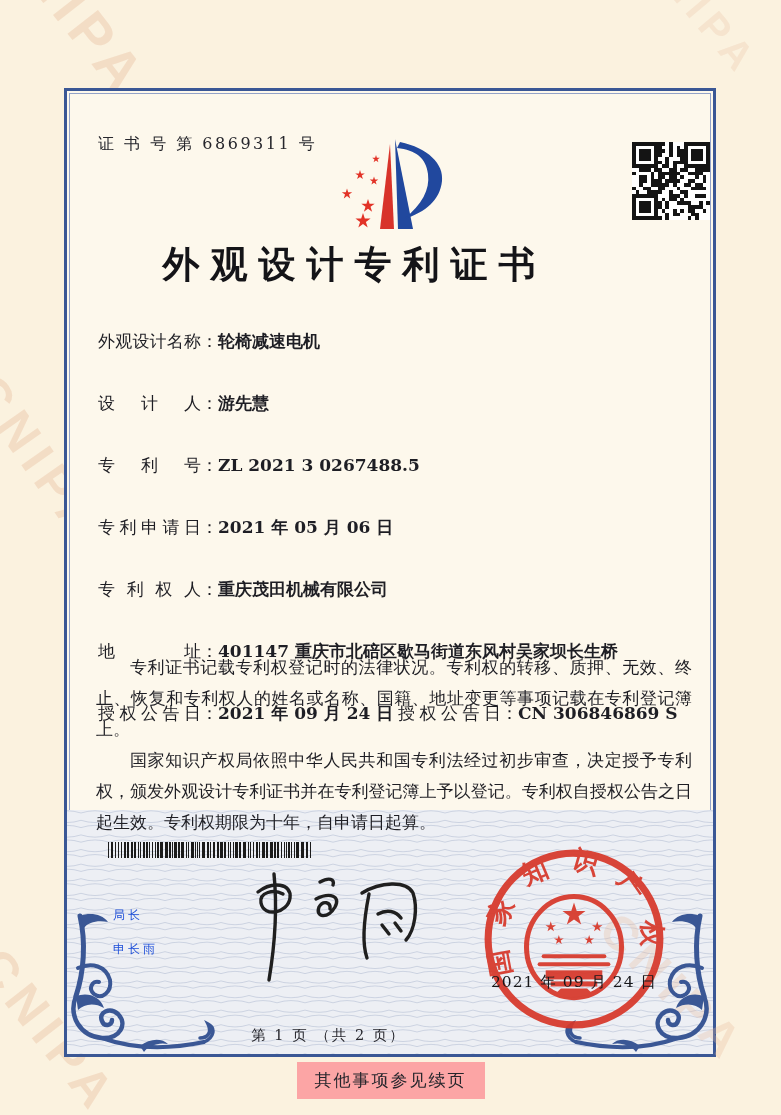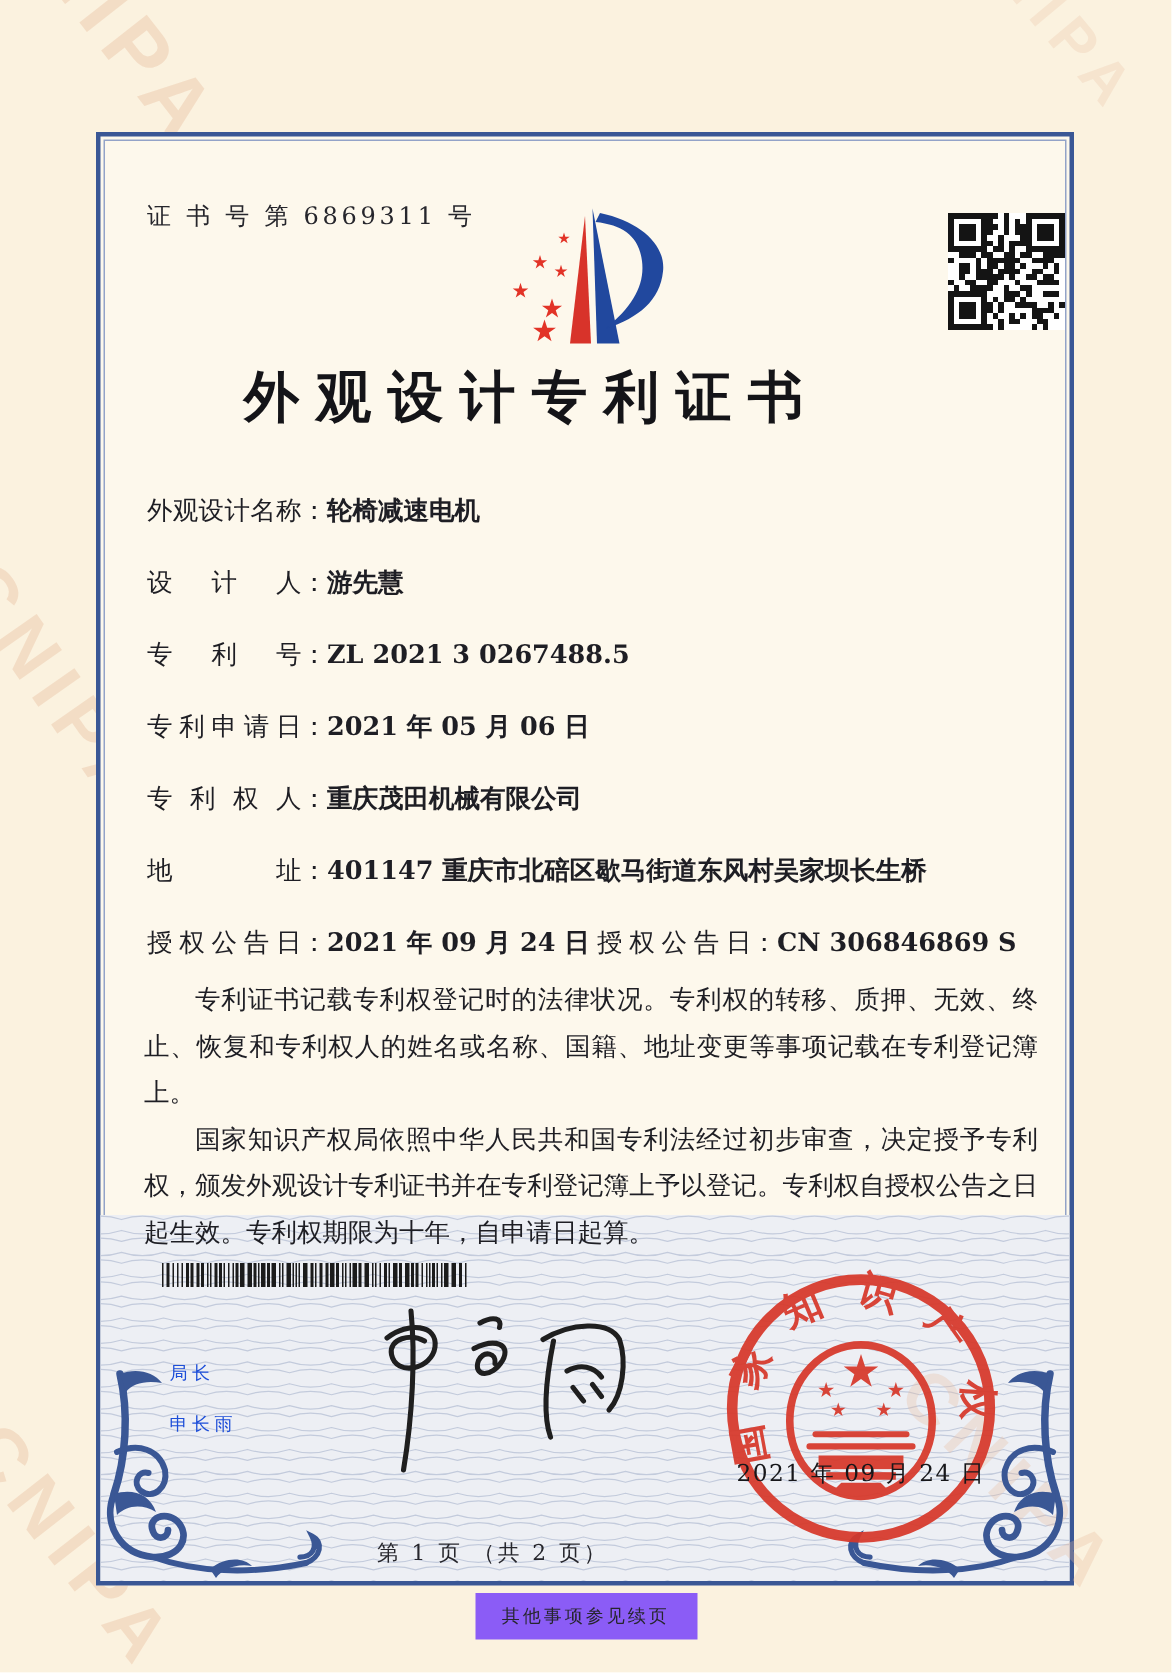--- a/index.html
+++ b/index.html
@@ -12,21 +12,21 @@
   .frame{position:absolute;left:64px;top:88px;width:646px;height:963px;
          border:3px solid #3a5795;background:#fdf8ec;z-index:1;}
   .frame-inner{position:absolute;left:2px;top:2px;right:2px;bottom:2px;border:1px solid #93a3c8;}
   
   .certno{position:absolute;left:98px;top:134px;font-size:16px;letter-spacing:2.5px;color:#26262c;z-index:3;}
   .logo{position:absolute;left:336px;top:126px;width:150px;height:116px;z-index:2;}
   .qr{position:absolute;left:632px;top:142px;width:78px;height:78px;z-index:2;background:#fff;}
   .title{position:absolute;left:0;top:240px;width:698px;text-align:center;font-size:37px;
          font-weight:bold;letter-spacing:11px;padding-left:11px;box-sizing:border-box;color:#141418;z-index:2;}
   
-  .fields{position:absolute;left:98px;top:329px;width:600px;display:flex;flex-direction:column;gap:24px;
+  .fields{position:absolute;left:98px;top:329px;width:600px;display:flex;flex-direction:column;gap:38px;
           font-size:17px;z-index:2;}
   .frow{display:flex;white-space:nowrap;line-height:24px;}
   .flabel{display:inline-block;width:103px;text-align:justify;text-align-last:justify;}
   .fcolon{display:inline-block;}
   .fvalue{display:inline-block;font-weight:bold;}
   .grp{width:327px;}
   
   .paras{position:absolute;left:96px;top:652px;width:596px;font-size:17px;line-height:1.82;
          text-align:justify;z-index:2;}
   .paras p{margin:0;text-indent:2em;}
@@ -45,21 +45,21 @@
             font-size:12px;letter-spacing:3px;color:#1d4ed8;line-height:34px;}
   .sig-script{position:absolute;left:228px;top:862px;width:210px;height:135px;z-index:3;}
   
   .seal{position:absolute;left:478px;top:843px;width:192px;height:192px;z-index:4;opacity:0.93;}
   .seal-date{position:absolute;left:484px;top:972px;width:180px;text-align:center;font-size:15.5px;
              letter-spacing:1px;color:#17171a;z-index:5;}
   
   .pageinfo{position:absolute;left:0;top:1026px;width:657px;text-align:center;font-size:14.5px;
             letter-spacing:2px;z-index:3;color:#26262c;}
   .contnote{position:absolute;left:0;top:1062px;width:781px;text-align:center;z-index:3;}
-  .contnote span{display:inline-block;background:#8b5cf6;padding:7px 18px;font-size:12px;
+  .contnote span{display:inline-block;background:#fca5a5;padding:7px 18px;font-size:17px;
                  letter-spacing:2px;color:#26262c;}
 </style>
 </head>
 <body>
 
 <div class="page">
 
   <div class="wm" style="left:-34px;top:-26px;font-size:56px;transform:rotate(52deg);">CNIPA</div>
   <div class="wm" style="left:618px;top:-14px;font-size:40px;transform:rotate(50deg);color:rgba(231,186,156,0.24);">CNIPA</div>
   <div class="wm" style="left:432px;top:312px;font-size:46px;transform:rotate(48deg);color:rgba(231,186,156,0.32);">CNIPA</div>

